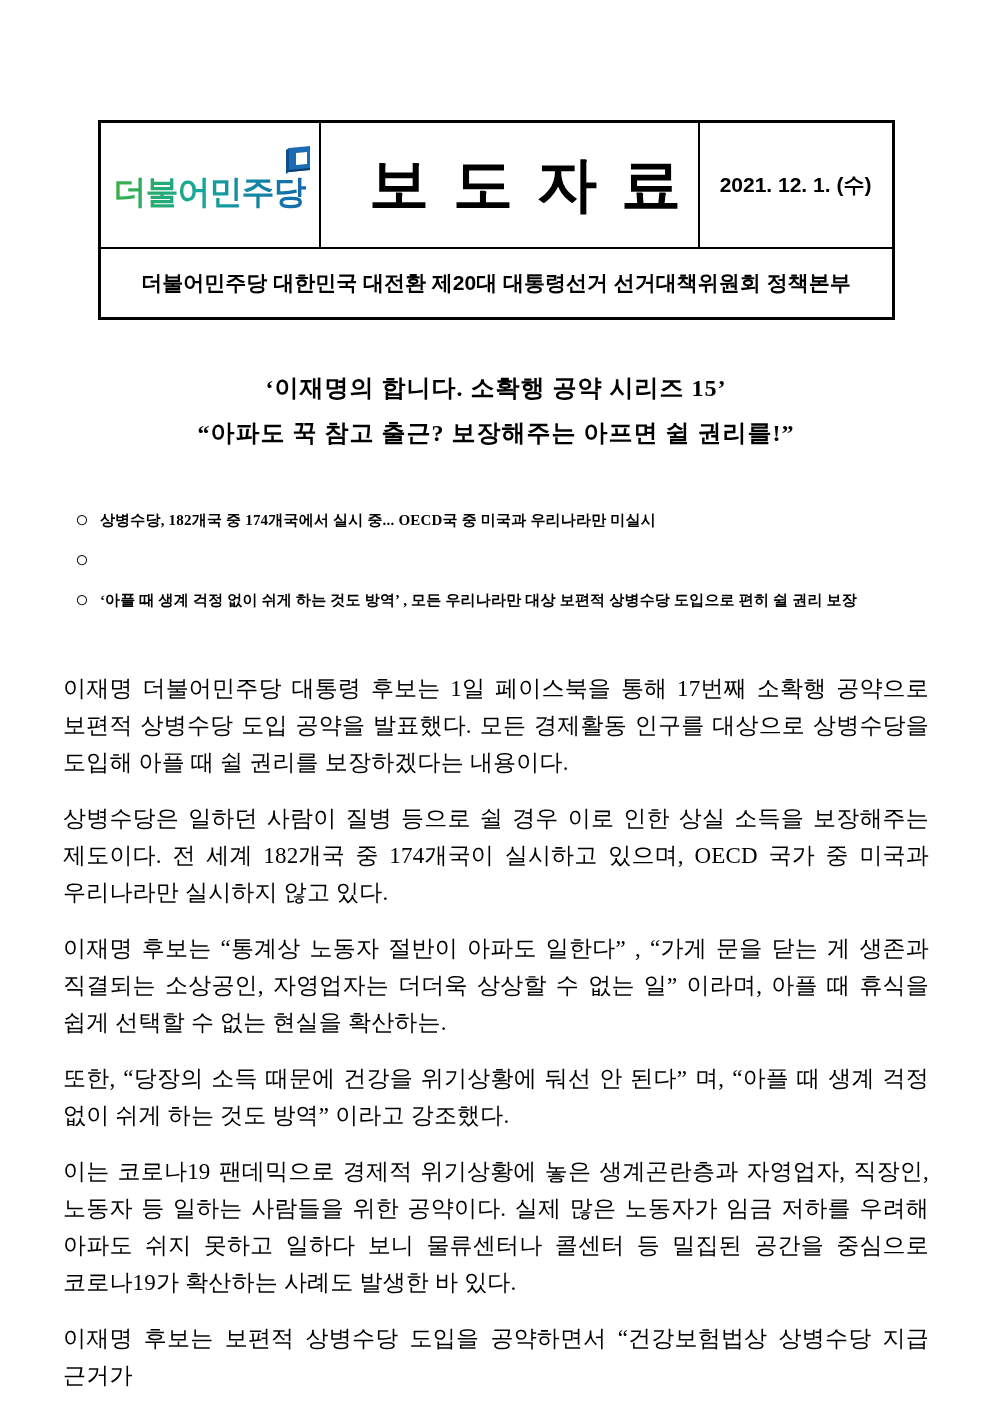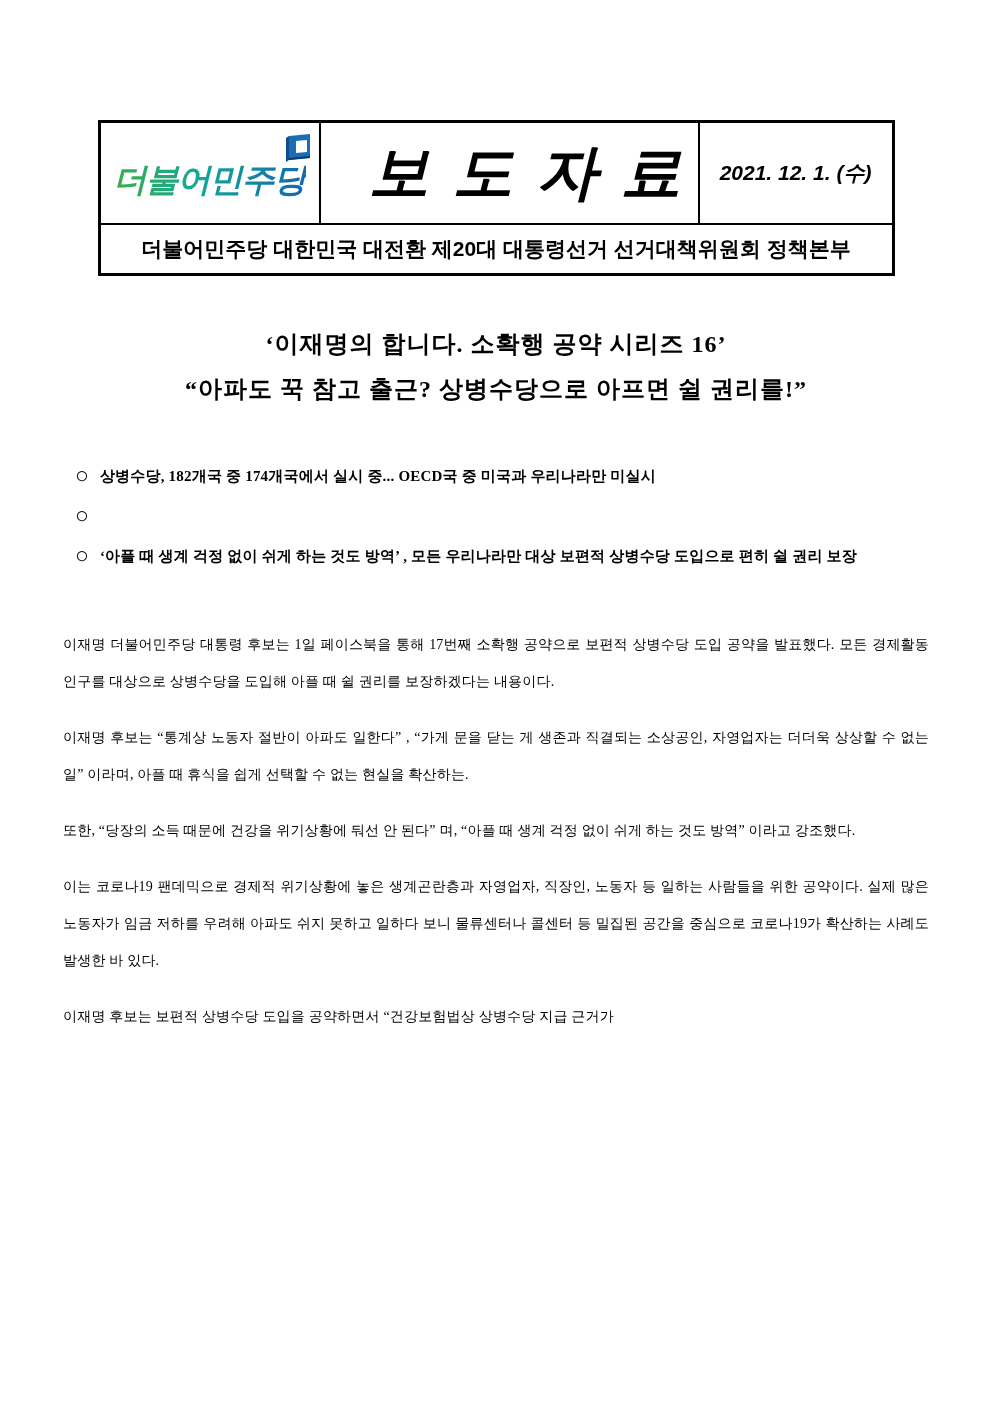--- a/index.html
+++ b/index.html
@@ -14,28 +14,28 @@
   }
   .page { width: 100%; height: 100%; padding: 0 63px; position: relative; }
 
   
   .header-table {
     width: 797px;
     margin: 120px auto 0 auto;
     border: 3px solid #000;
     background: #fff;
   }
-  .header-row-top { display: flex; height: 100px; font-style: italic; }
+  .header-row-top { display: flex; height: 124px; }
   .cell { display: flex; align-items: center; justify-content: center; }
   .logo-cell  { width: 220px; border-right: 2px solid #000; }
   .title-cell { flex: 1; border-right: 2px solid #000; padding-left: 32px; }
   .date-cell  { width: 192px; }
   .header-row-bottom {
     border-top: 2px solid #000;
-    height: 50px;
+    height: 70px;
     display: flex; align-items: center; justify-content: center;
   }
 
   .logo-wrap { position: relative; display: inline-block; margin-top: 14px; }
   .logo-text {
     font-family: "Liberation Sans", "DejaVu Sans", sans-serif;
     font-weight: 900;
     font-size: 33px;
     letter-spacing: -1px;
     background: linear-gradient(90deg, #3aae49 0%, #14a79b 45%, #1467ad 100%);
@@ -90,21 +90,21 @@
     font-weight: 700;
     font-size: 15px;
     line-height: 40px;
     letter-spacing: 0.2px;
     text-align: justify;
   }
 
   
   .body-text { margin-top: 50px; }
   .body-text p {
-    font-size: 14px;
+    font-size: 23px;
     line-height: 37px;
     text-align: justify;
     margin-bottom: 19px;
     letter-spacing: 0.2px;
     word-break: keep-all;
   }
 </style>
 </head>
 <body>
 
@@ -129,39 +129,40 @@
       <div class="cell date-cell">
         <span class="date-text">2021. 12. 1. (수)</span>
       </div>
     </div>
     <div class="header-row-bottom">
       <span class="org-text">더불어민주당 대한민국 대전환 제20대 대통령선거 선거대책위원회 정책본부</span>
     </div>
   </div>
 
   <div class="headline">
-    <div class="headline-line">‘이재명의 합니다. 소확행 공약 시리즈 16’</div>
-    <div class="headline-line">“아파도 꾹 참고 출근? 상병수당으로 아프면 쉴 권리를!”</div>
+    <div class="headline-line">‘이재명의 합니다. 소확행 공약 시리즈 15’</div>
+    <div class="headline-line">“아파도 꾹 참고 출근? 보장해주는 아프면 쉴 권리를!”</div>
   </div>
 
   <div class="bullets">
     <div class="bullet">
       <span class="bullet-marker">○</span>
       <span class="bullet-text">상병수당, 182개국 중 174개국에서 실시 중... OECD국 중 미국과 우리나라만 미실시</span>
     </div>
     <div class="bullet">
       <span class="bullet-marker">○</span>
     </div>
     <div class="bullet">
       <span class="bullet-marker">○</span>
       <span class="bullet-text">‘아플 때 생계 걱정 없이 쉬게 하는 것도 방역’ , 모든 우리나라만 대상 보편적 상병수당 도입으로 편히 쉴 권리 보장</span>
     </div>
   </div>
 
   <div class="body-text">
     <p>이재명 더불어민주당 대통령 후보는 1일 페이스북을 통해 17번째 소확행 공약으로 보편적 상병수당 도입 공약을 발표했다. 모든 경제활동 인구를 대상으로 상병수당을 도입해 아플 때 쉴 권리를 보장하겠다는 내용이다.</p>
+    <p>상병수당은 일하던 사람이 질병 등으로 쉴 경우 이로 인한 상실 소득을 보장해주는 제도이다. 전 세계 182개국 중 174개국이 실시하고 있으며, OECD 국가 중 미국과 우리나라만 실시하지 않고 있다.</p>
     <p>이재명 후보는 “통계상 노동자 절반이 아파도 일한다” , “가게 문을 닫는 게 생존과 직결되는 소상공인, 자영업자는 더더욱 상상할 수 없는 일” 이라며, 아플 때 휴식을 쉽게 선택할 수 없는 현실을 확산하는.</p>
     <p>또한, “당장의 소득 때문에 건강을 위기상황에 둬선 안 된다” 며, “아플 때 생계 걱정 없이 쉬게 하는 것도 방역” 이라고 강조했다.</p>
     <p>이는 코로나19 팬데믹으로 경제적 위기상황에 놓은 생계곤란층과 자영업자, 직장인, 노동자 등 일하는 사람들을 위한 공약이다. 실제 많은 노동자가 임금 저하를 우려해 아파도 쉬지 못하고 일하다 보니 물류센터나 콜센터 등 밀집된 공간을 중심으로 코로나19가 확산하는 사례도 발생한 바 있다.</p>
     <p>이재명 후보는 보편적 상병수당 도입을 공약하면서 “건강보험법상 상병수당 지급 근거가</p>
   </div>
 
 </div>
 
 </body></html>

